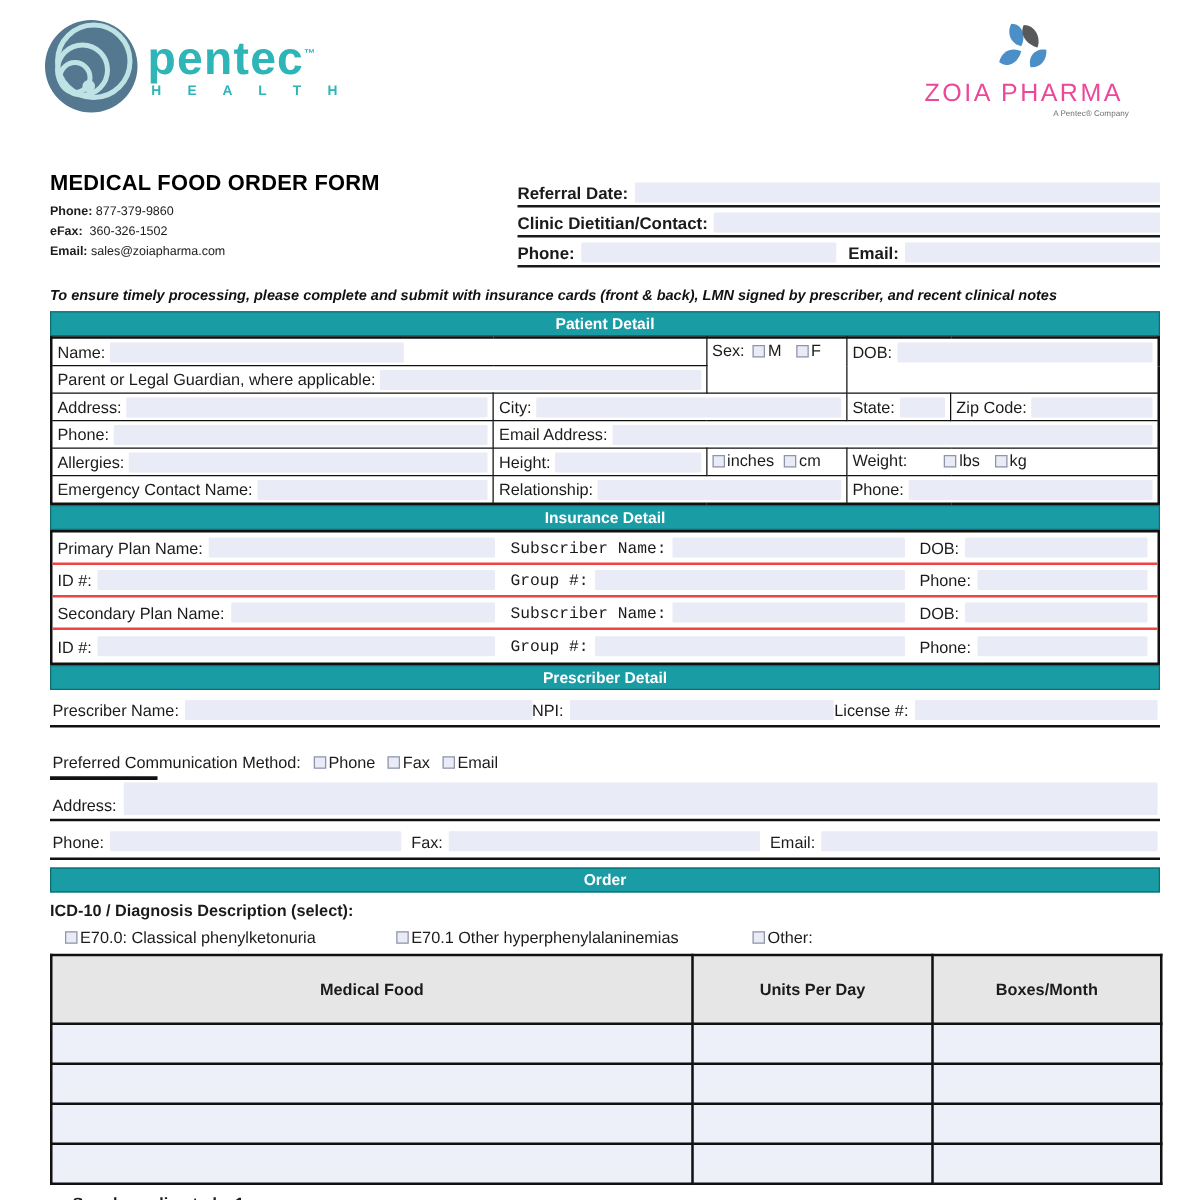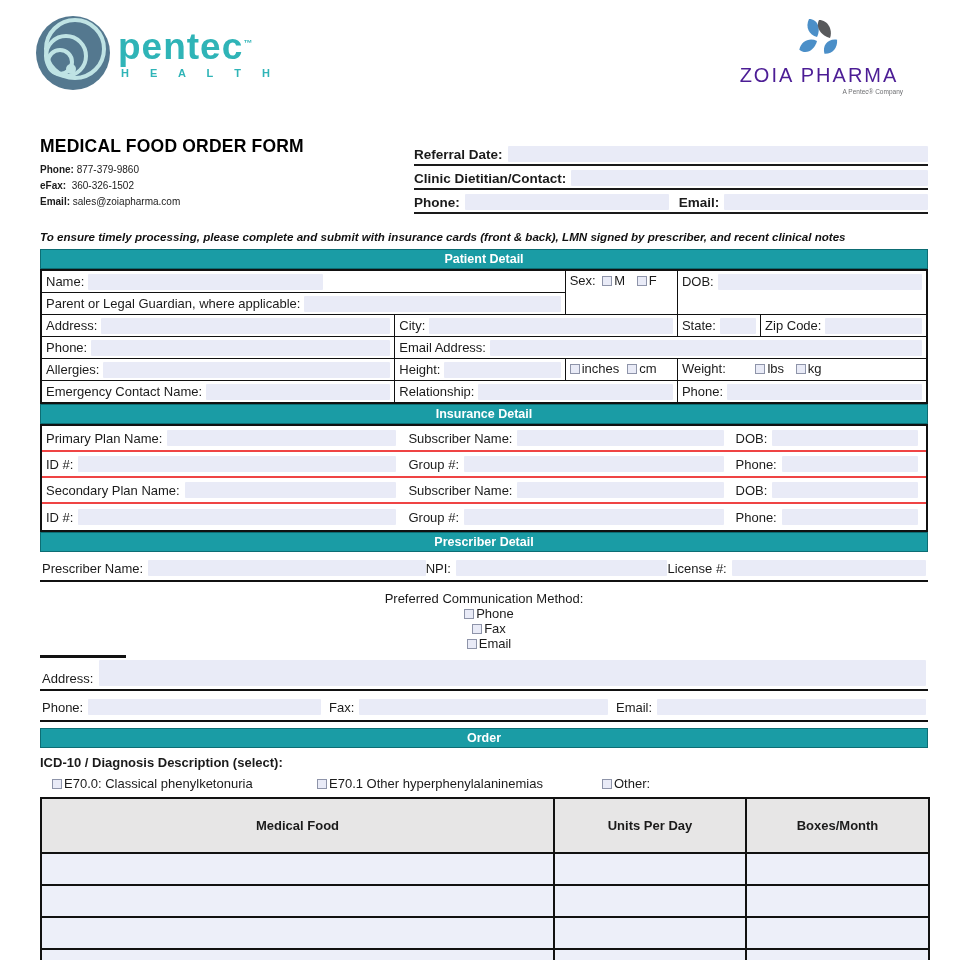--- a/index.html
+++ b/index.html
@@ -15,21 +15,21 @@
   .pc-a1 { width:62px; height:62px; left:8px; top:2px; }
   .pc-a2 { width:44px; height:44px; left:8px; top:18px; }
   .pc-a3 { width:28px; height:28px; left:10px; top:32px; }
   .pc-dot { position:absolute; width:10px; height:10px; border-radius:50%; background:#BFE3E4; left:30px; top:48px; }
   .pentec-text { margin-left:8px; }
   .pentec-word { font-size:37px; font-weight:600; color:#2FB4B7; letter-spacing:1px; line-height:1; }
   .pentec-tm { font-size:9px; vertical-align:super; font-weight:700; color:#2FB4B7; }
   .pentec-health { font-size:11px; font-weight:700; color:#2FB4B7; letter-spacing:9px; margin-top:2px; margin-left:3px; }
   .zoia-logo { position:absolute; left:733px; top:16px; width:172px; text-align:center; }
   .pinwheel { position:relative; width:48px; height:46px; margin:0 auto 2px auto; }
-  .zoia-word { font-size:20px; color:#4c1d95; letter-spacing:2px; line-height:1.1; }
+  .zoia-word { font-size:20px; color:#ec4899; letter-spacing:2px; line-height:1.1; }
   .zoia-tag { font-size:6.5px; color:#6d6e71; text-align:right; margin-top:2px; padding-right:2px; }
   
   .title-block { position:absolute; left:40px; top:136px; width:360px; }
   .form-title { font-size:17.5px; font-weight:700; color:#000; letter-spacing:0.2px; margin-bottom:5px; }
   .contact-line { font-size:10px; line-height:1.58; }
   .contact-line b { font-weight:700; }
   
   .referral-block { position:absolute; left:414px; top:146px; width:514px; }
   .ref-row { display:flex; align-items:center; border-bottom:2px solid #1a1a1a; padding-bottom:2px; margin-bottom:4px; min-height:20px; }
   .ref-label { font-size:13.5px; font-weight:700; white-space:nowrap; }
@@ -49,29 +49,29 @@
   .cb { display:inline-block; width:10px; height:10px; background:#E9EBF7; border:1px solid #8E94A9; vertical-align:-1px; margin-right:2px; }
   .cbgap { margin-left:8px; }
   
   .ins-attach { display:flex; align-items:center; font-size:13px; padding:6px 2px 5px 4px; }
   .ins-attach b { font-weight:700; margin-right:4px; }
   .ins-box { border:2px solid #111; }
   .ins-row { display:flex; height:26px; align-items:center; border-bottom:2px solid #ef4444; }
   .ins-row:last-child { border-bottom:none; }
   .ins-g { display:flex; align-items:center; padding:0 8px 0 4px; font-size:13px; }
   .ins-g .fld { flex:1; margin-left:5px; }
-  .g1 { width:41%; } .g2 { width:37%; } .g3 { width:22%; }
+  .g1 { width:41%; } .g2 { width:37%;font-family:Liberation Mono, monospace; } .g3 { width:22%; }
   
   .presc-row { display:flex; align-items:center; border-bottom:2.5px solid #111; padding:8px 2px 4px 2px; font-size:13px; }
   .presc-row .fld { margin-left:5px; }
   .pr-name { flex:2.3; display:flex; align-items:center; }
   .pr-npi { flex:1.45; display:flex; align-items:center; }
   .pr-lic { flex:1.55; display:flex; align-items:center; }
   .pr-name .fld, .pr-npi .fld, .pr-lic .fld { flex:1; }
-  .comm-row { display:flex; align-items:center; font-size:13px; padding:9px 2px 4px 2px;flex-direction:column; }
+  .comm-row { display:flex; align-items:center; font-size:13px; padding:20px 2px 4px 2px; }
   .comm-opt { margin-left:10px; }
   .short-line { width:86px; height:3px; background:#111; }
   .addr-row { display:flex; align-items:flex-end; border-bottom:2.5px solid #111; padding:2px 2px 3px 2px; font-size:13px; }
   .addr-fld { flex:1; height:26px; margin-left:6px; }
   .pfe-row { display:flex; align-items:center; border-bottom:2.5px solid #111; padding:8px 2px 5px 2px; font-size:13px; }
   .pfe-g { display:flex; align-items:center; }
   .pfe-g .fld { flex:1; margin-left:5px; }
   .pfe1 { flex:1.35; } .pfe2 { flex:1.35; margin-left:8px; } .pfe3 { flex:1.5; margin-left:8px; }
   
   .icd-label { font-size:13px; font-weight:700; padding:7px 0 4px 0; }

